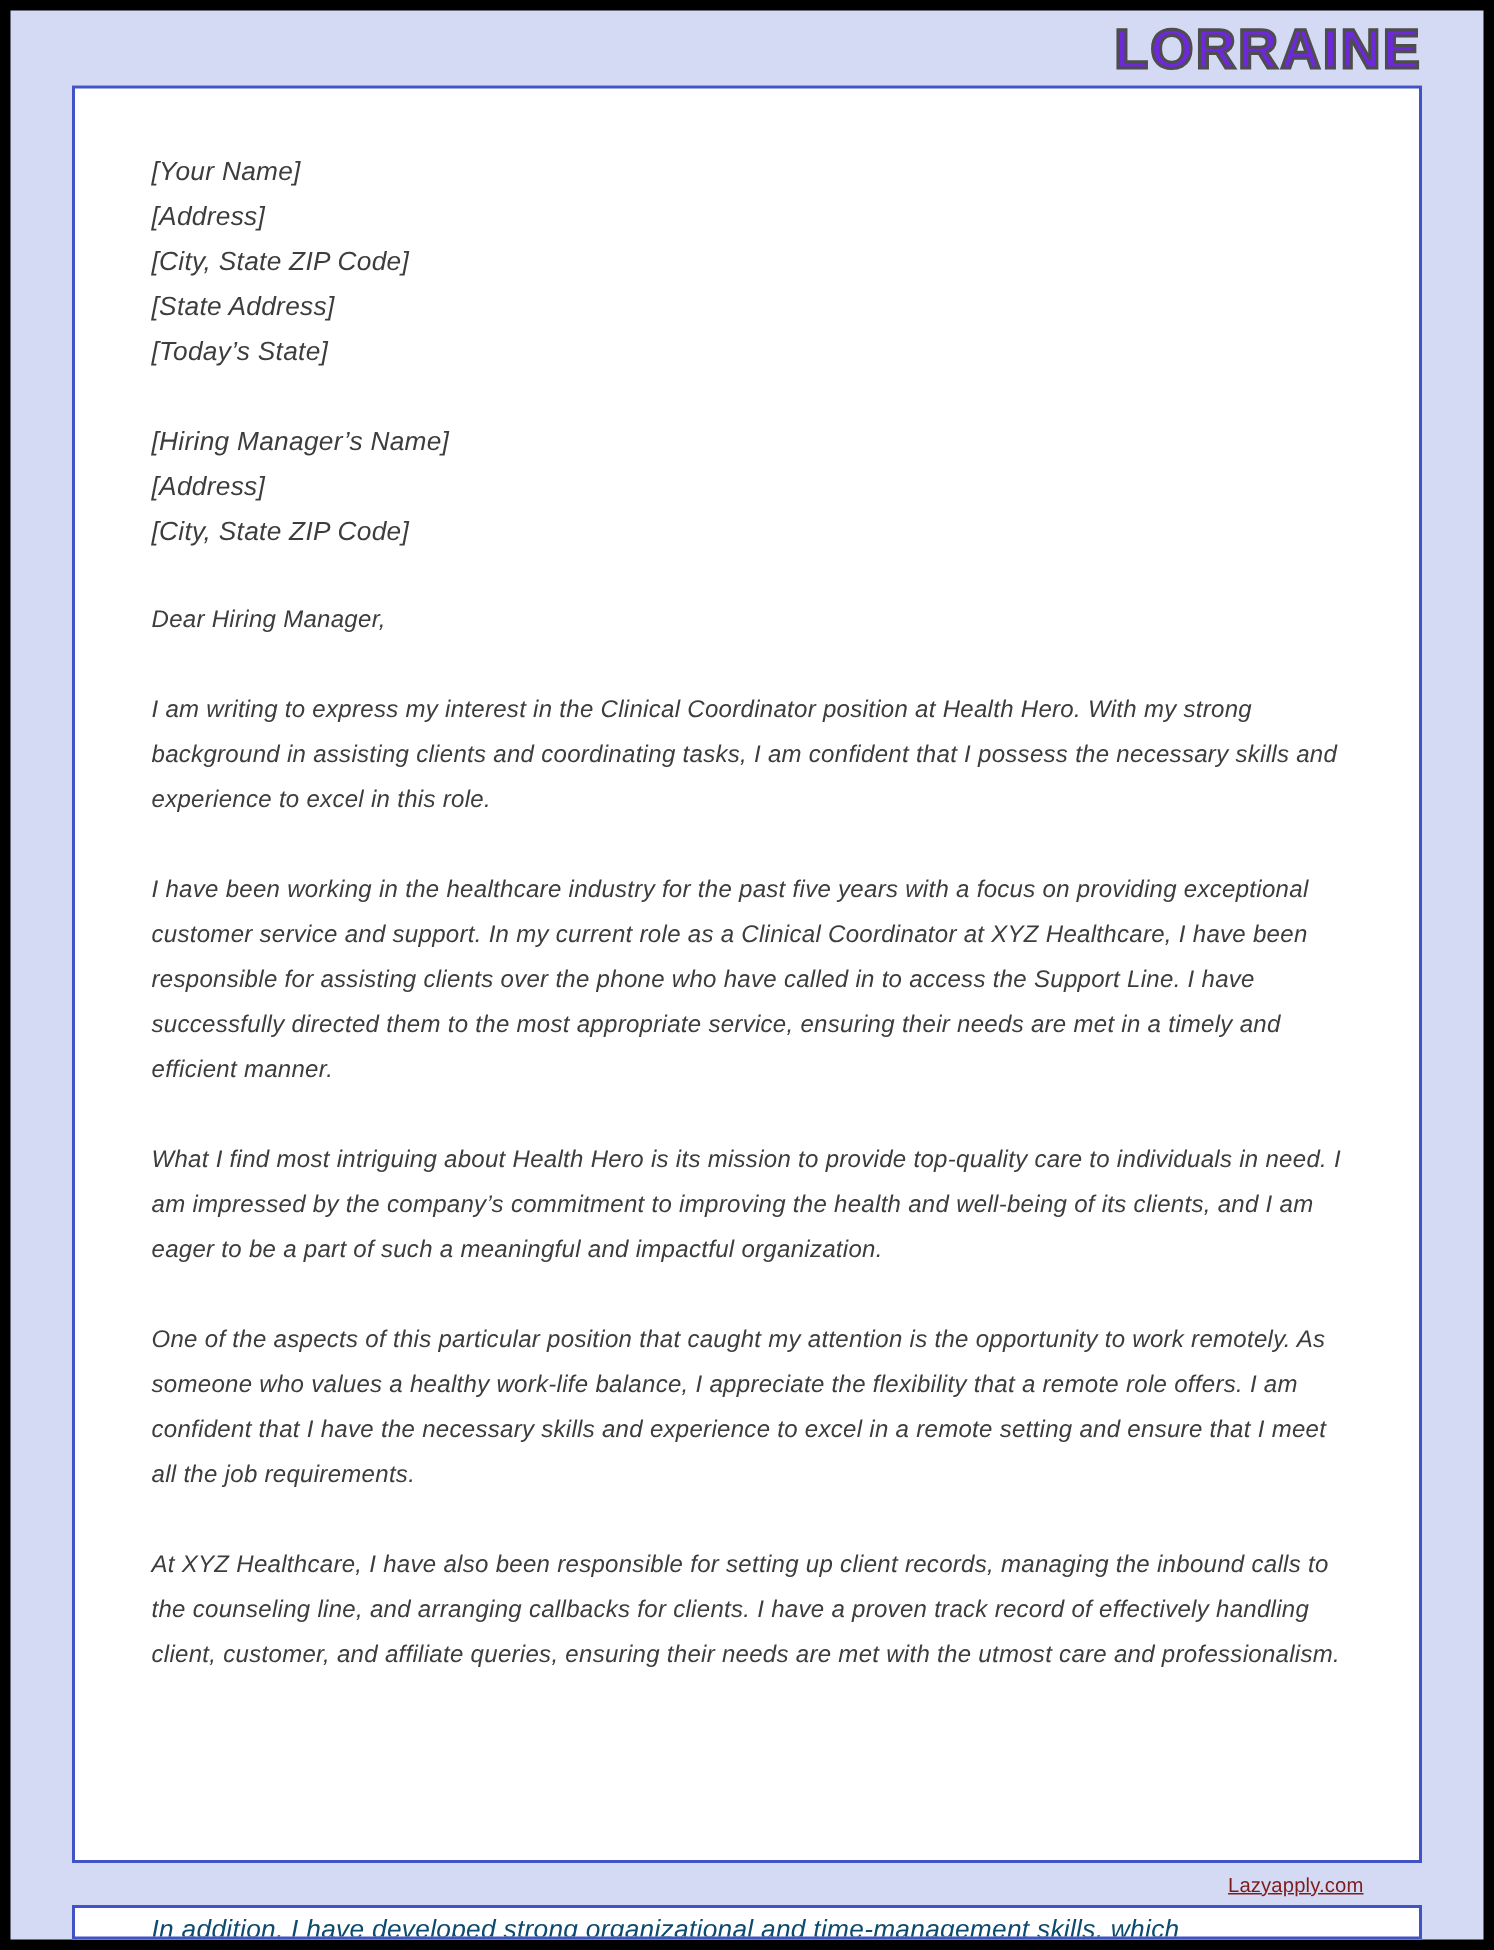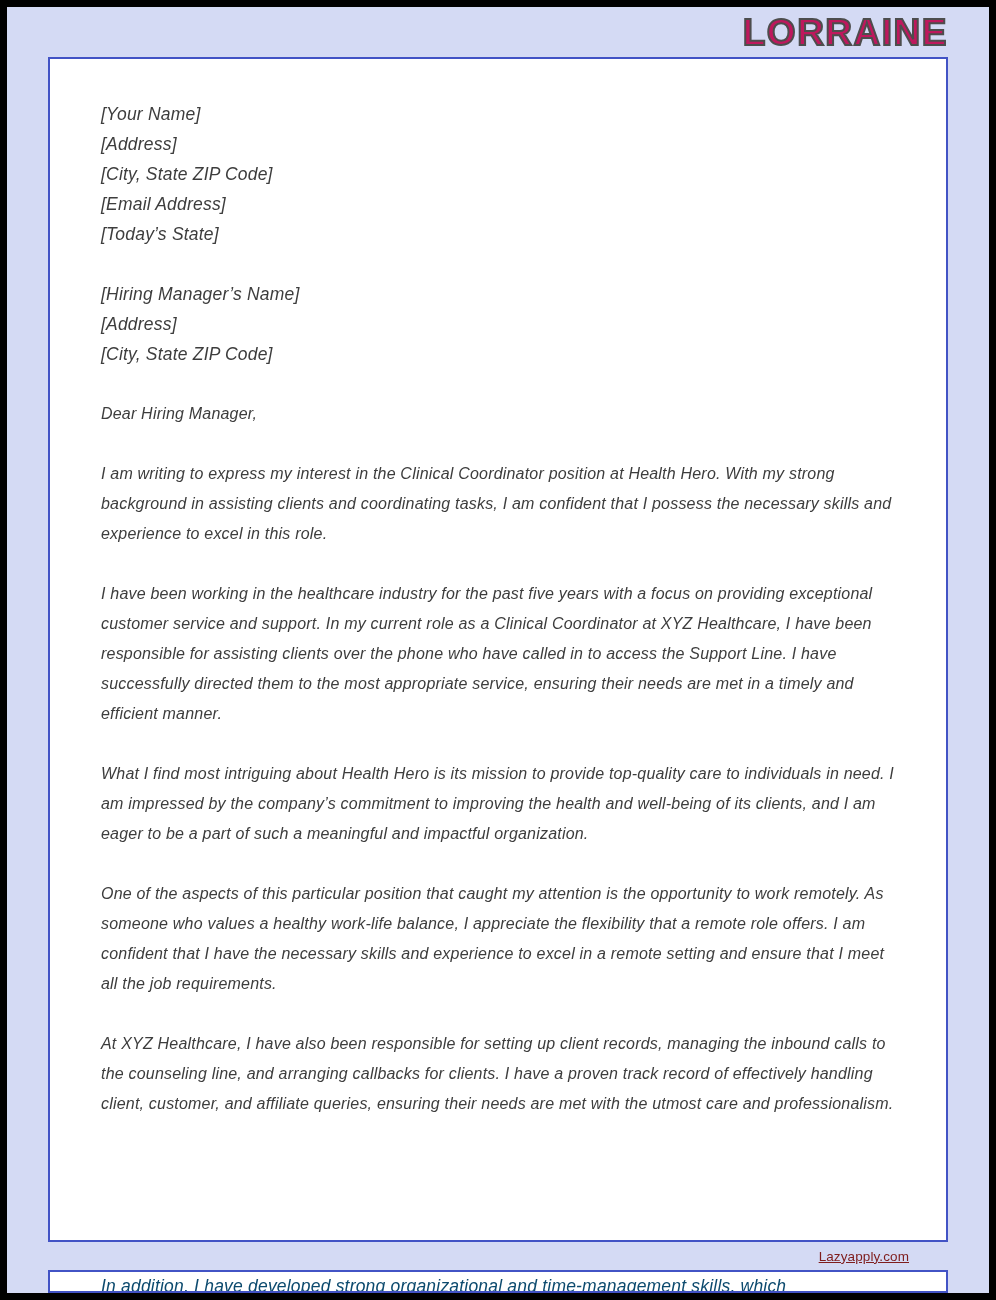--- a/index.html
+++ b/index.html
@@ -21,21 +21,21 @@
     height: 50px;
     display: flex;
     align-items: center;
     justify-content: flex-end;
     padding-right: 41px;
   }
   .logo {
     font-size: 37px;
     font-weight: 700;
     letter-spacing: 1.5px;
-    color: #be185d;
+    color: #6d28d9;
     -webkit-text-stroke: 2px #4d4d4d;
     line-height: 1;
     user-select: none;
   }
   .page {
     margin: 0 41px;
     background: #ffffff;
     border: 2px solid #4253c5;
     box-sizing: border-box;
     overflow: hidden;
@@ -94,21 +94,21 @@
   <div class="header">
     <div class="logo">LORRAINE</div>
   </div>
 
   <div class="page page-1">
 
     <div class="block">
       <div class="line">[Your Name]</div>
       <div class="line">[Address]</div>
       <div class="line">[City, State ZIP Code]</div>
-      <div class="line">[Email Address]</div>
+      <div class="line">[State Address]</div>
       <div class="line">[Today’s State]</div>
     </div>
 
     <div class="block">
       <div class="line">[Hiring Manager’s Name]</div>
       <div class="line">[Address]</div>
       <div class="line">[City, State ZIP Code]</div>
     </div>
 
     <p class="para">Dear Hiring Manager,</p>

